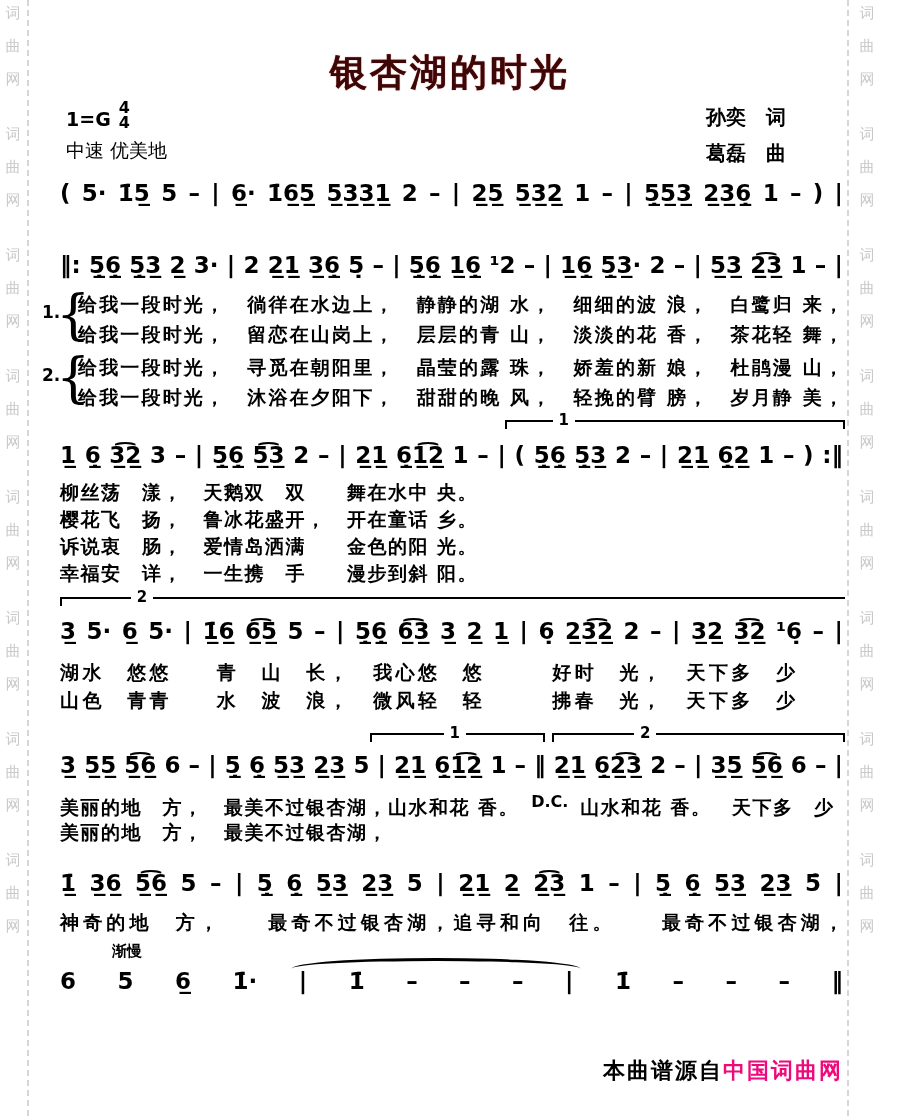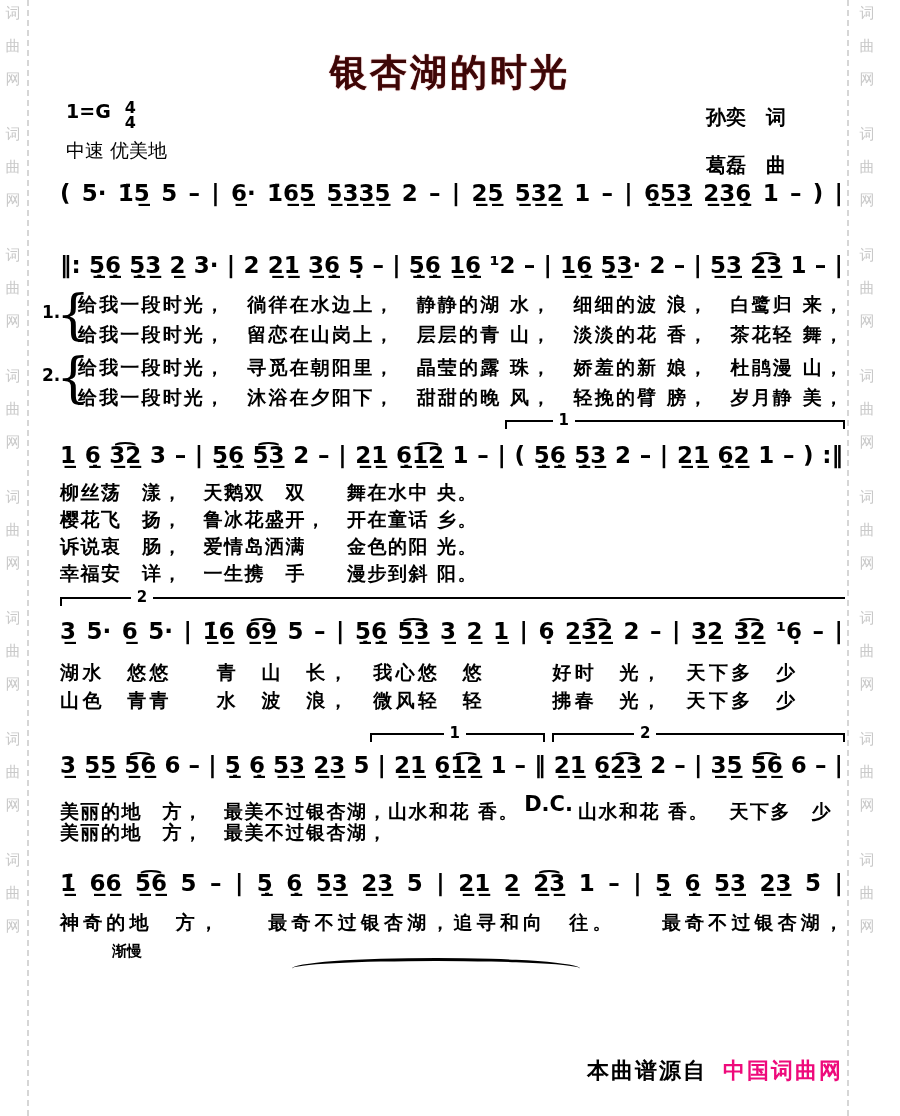--- a/index.html
+++ b/index.html
@@ -14,56 +14,56 @@
   .dash{position:absolute;top:0;bottom:0;width:0;border-left:2px dashed #d6d6d6;}
   .dash-left{left:27px;}
   .dash-right{left:847px;}
   
   .title{position:absolute;left:0;right:0;top:48px;margin:0;text-align:center;
          font-size:37px;letter-spacing:3px;font-weight:bold;color:#3d0707;
          text-shadow:0 0 1px #8c2020;}
   .subtitle{position:absolute;left:0;right:0;top:106px;text-align:center;
             font-size:20px;font-weight:bold;}
   .keysig{position:absolute;left:66px;top:100px;font-size:19px;font-weight:bold;
-          display:flex;align-items:flex-start;gap:6px;}
+          display:flex;align-items:flex-end;}
   .frac{display:inline-flex;flex-direction:column;align-items:center;margin-left:8px;
         font-size:16px;line-height:15px;font-weight:bold;}
   .tempo{position:absolute;left:66px;top:138px;font-size:19px;font-weight:normal;}
   .credit{position:absolute;left:706px;font-size:20px;font-weight:bold;}
   .lyricist{top:104px;}
-  .composer{top:152px;text-align:right;}
+  .composer{top:140px;text-align:right;}
   
   .notation{position:absolute;left:60px;right:57px;font-weight:bold;font-size:23px;
             white-space:nowrap;text-align:justify;text-align-last:justify;
             font-family:"DejaVu Sans",sans-serif;}
   
   .lyric{position:absolute;left:60px;font-weight:bold;font-size:19px;
          letter-spacing:1.5px;white-space:nowrap;}
   .lyric.justify{right:57px;text-align:justify;text-align-last:justify;letter-spacing:0;}
   .lyric.verse{left:78px;}
   .lyric.bridge{right:105px;text-align:justify;text-align-last:justify;letter-spacing:0;}
-  .dc{font-size:21px;vertical-align:7px;margin:0 5px;letter-spacing:0;}
+  .dc{font-size:16px;vertical-align:7px;margin:0 12px;letter-spacing:0;}
   
   .vnum{position:absolute;left:42px;font-size:17px;font-weight:bold;}
   .brace{position:absolute;left:56px;font-size:54px;line-height:58px;font-weight:normal;
          font-family:"DejaVu Serif",serif;}
   
   .volta{position:absolute;border-top:2px solid #000;height:10px;}
   .tick{position:absolute;top:-2px;width:2px;height:9px;background:#000;}
   .tick.l{left:0;}
   .tick.r{right:0;}
   .lbl{position:absolute;top:-11px;background:#fff;padding:0 6px;font-size:15px;
        line-height:18px;font-weight:bold;}
   
   .slur{position:absolute;height:18px;border-top:3px solid #000;
         border-radius:100% 100% 0 0;}
   .rit{position:absolute;left:112px;top:942px;font-size:15px;font-weight:bold;}
   
   .footer{position:absolute;right:57px;top:1056px;font-size:22px;font-weight:bold;
-          letter-spacing:2px;display:flex;gap:16px;}
+          letter-spacing:2px;display:flex;}
   .site{color:#ee0a7b;}
 </style>
 </head>
 <body>
 
 <div class="page">
 
   <div class="wm wm-left">
       <div class="wm-g">
         <span>词</span>
@@ -157,21 +157,21 @@
     <span>1=G</span>
     <span class="frac">
       <span>4</span>
       <span>4</span>
     </span>
   </div>
   <div class="tempo">中速 优美地</div>
   <div class="credit lyricist">孙奕　词</div>
   <div class="credit composer">葛磊　曲</div>
 
-  <div class="notation" style="top:180px">( 5· 1̇5̲ 5 – | 6̲· 1̇6̲5̲ 5̲3̲3̲5̲ 2 – | 2̲5̲ 5̲3̲2̲ 1 – | 6̲̣5̲3̲ 2̲3̲6̲̣ 1 – ) |</div>
+  <div class="notation" style="top:180px">( 5· 1̇5̲ 5 – | 6̲· 1̇6̲5̲ 5̲3̲3̲1̲ 2 – | 2̲5̲ 5̲3̲2̲ 1 – | 5̲̣5̲3̲ 2̲3̲6̲̣ 1 – ) |</div>
   <div class="notation" style="top:252px">‖: 5̲̣6̲̣ 5̲̣3̲ 2̲ 3· | 2 2̲1̲ 3̲6̲̣ 5̣ – | 5̲̣6̲̣ 1̲6̲̣ ¹2 – | 1̲6̲̣ 5̲̣3̲· 2 – | 5̲3̲ 2̲͡3̲ 1 – |</div>
 
   <div class="vnum" style="top:302px">1.</div>
   <div class="brace" style="top:286px">{</div>
   <div class="lyric verse justify" style="top:292px">给我一段时光，　徜徉在水边上，　静静的湖 水，　细细的波 浪，　白鹭归 来，</div>
   <div class="lyric verse justify" style="top:322px">给我一段时光，　留恋在山岗上，　层层的青 山，　淡淡的花 香，　茶花轻 舞，</div>
   <div class="vnum" style="top:365px">2.</div>
   <div class="brace" style="top:349px">{</div>
   <div class="lyric verse justify" style="top:355px">给我一段时光，　寻觅在朝阳里，　晶莹的露 珠，　娇羞的新 娘，　杜鹃漫 山，</div>
   <div class="lyric verse justify" style="top:385px">给我一段时光，　沐浴在夕阳下，　甜甜的晚 风，　轻挽的臂 膀，　岁月静 美，</div>
@@ -185,21 +185,21 @@
 
   <div class="lyric" style="top:480px">柳丝荡　漾，　天鹅双　双　　舞在水中 央。</div>
   <div class="lyric" style="top:507px">樱花飞　扬，　鲁冰花盛开，　开在童话 乡。</div>
   <div class="lyric" style="top:534px">诉说衷　肠，　爱情岛洒满　　金色的阳 光。</div>
   <div class="lyric" style="top:561px">幸福安　详，　一生携　手　　漫步到斜 阳。</div>
 
   <div class="volta" style="top:597px;left:60px;width:785px">
     <span class="tick l"></span>
     <span class="lbl" style="left:9%">2</span>
   </div>
-  <div class="notation" style="top:618px">3̲ 5· 6̲ 5· | 1̲̇6̲ 6̲͡9̲ 5 – | 5̲̣6̲̣ 5̲͡3̲ 3̲ 2̲ 1̲ | 6̣ 2̲3̲͡2̲ 2 – | 3̲2̲ 3̲͡2̲ ¹6̣ – |</div>
+  <div class="notation" style="top:618px">3̲ 5· 6̲ 5· | 1̲̇6̲ 6̲͡5̲ 5 – | 5̲̣6̲̣ 6̲͡3̲ 3̲ 2̲ 1̲ | 6̣ 2̲3̲͡2̲ 2 – | 3̲2̲ 3̲͡2̲ ¹6̣ – |</div>
 
   <div class="lyric bridge" style="top:660px">湖水　悠悠　　青　山　长，　我心悠　悠　　　好时　光，　天下多　少</div>
   <div class="lyric bridge" style="top:688px">山色　青青　　水　波　浪，　微风轻　轻　　　拂春　光，　天下多　少</div>
 
   <div class="volta" style="top:733px;left:370px;width:175px">
     <span class="tick l"></span>
     <span class="tick r"></span>
     <span class="lbl" style="left:42%">1</span>
   </div>
   <div class="volta" style="top:733px;left:552px;width:293px">
@@ -207,24 +207,25 @@
     <span class="tick r"></span>
     <span class="lbl" style="left:28%">2</span>
   </div>
   <div class="notation" style="top:752px">3̲ 5̲5̲ 5̲͡6̲ 6 – | 5̲̣ 6̲̣ 5̲3̲ 2̲3̲ 5 | 2̲1̲ 6̲̣1̲͡2̲ 1 – ‖ 2̲1̲ 6̲̣2̲͡3̲ 2 – | 3̲5̲ 5̲͡6̲ 6 – |</div>
 
   <div class="lyric" style="top:792px">
     <span>美丽的地　方，　最美不过银杏湖，山水和花 香。</span><span class="dc">D.C.</span><span>山水和花 香。　天下多　少</span>
   </div>
   <div class="lyric" style="top:820px">美丽的地　方，　最美不过银杏湖，</div>
 
-  <div class="notation" style="top:870px">1̲̇ 6̲6̲ 5̲͡6̲ 5 – | 5̲̣ 6̲̣ 5̲3̲ 2̲3̲ 5 | 2̲1̲ 2̲ 2̲͡3̲ 1 – | 5̲̣ 6̲̣ 5̲3̲ 2̲3̲ 5̑ |</div>
+  <div class="notation" style="top:870px">1̲̇ 3̲6̲ 5̲͡6̲ 5 – | 5̲̣ 6̲̣ 5̲3̲ 2̲3̲ 5 | 2̲1̲ 2̲ 2̲͡3̲ 1 – | 5̲̣ 6̲̣ 5̲3̲ 2̲3̲ 5̑ |</div>
   <div class="lyric justify" style="top:910px">神奇的地　方，　　最奇不过银杏湖，追寻和向　往。　　最奇不过银杏湖，</div>
 
   <div class="rit">渐慢</div>
   <div class="slur" style="top:958px;left:292px;width:288px"></div>
+  <div class="notation" style="top:968px">6 5 6̲ 1̇· | 1̇ – – – | 1̇ – – – ‖</div>
 
   <div class="footer">
     <span>本曲谱源自</span>
     <span class="site" style="color:#ee0a7b">中国词曲网</span>
   </div>
 
 </div>
 
 </body></html>

